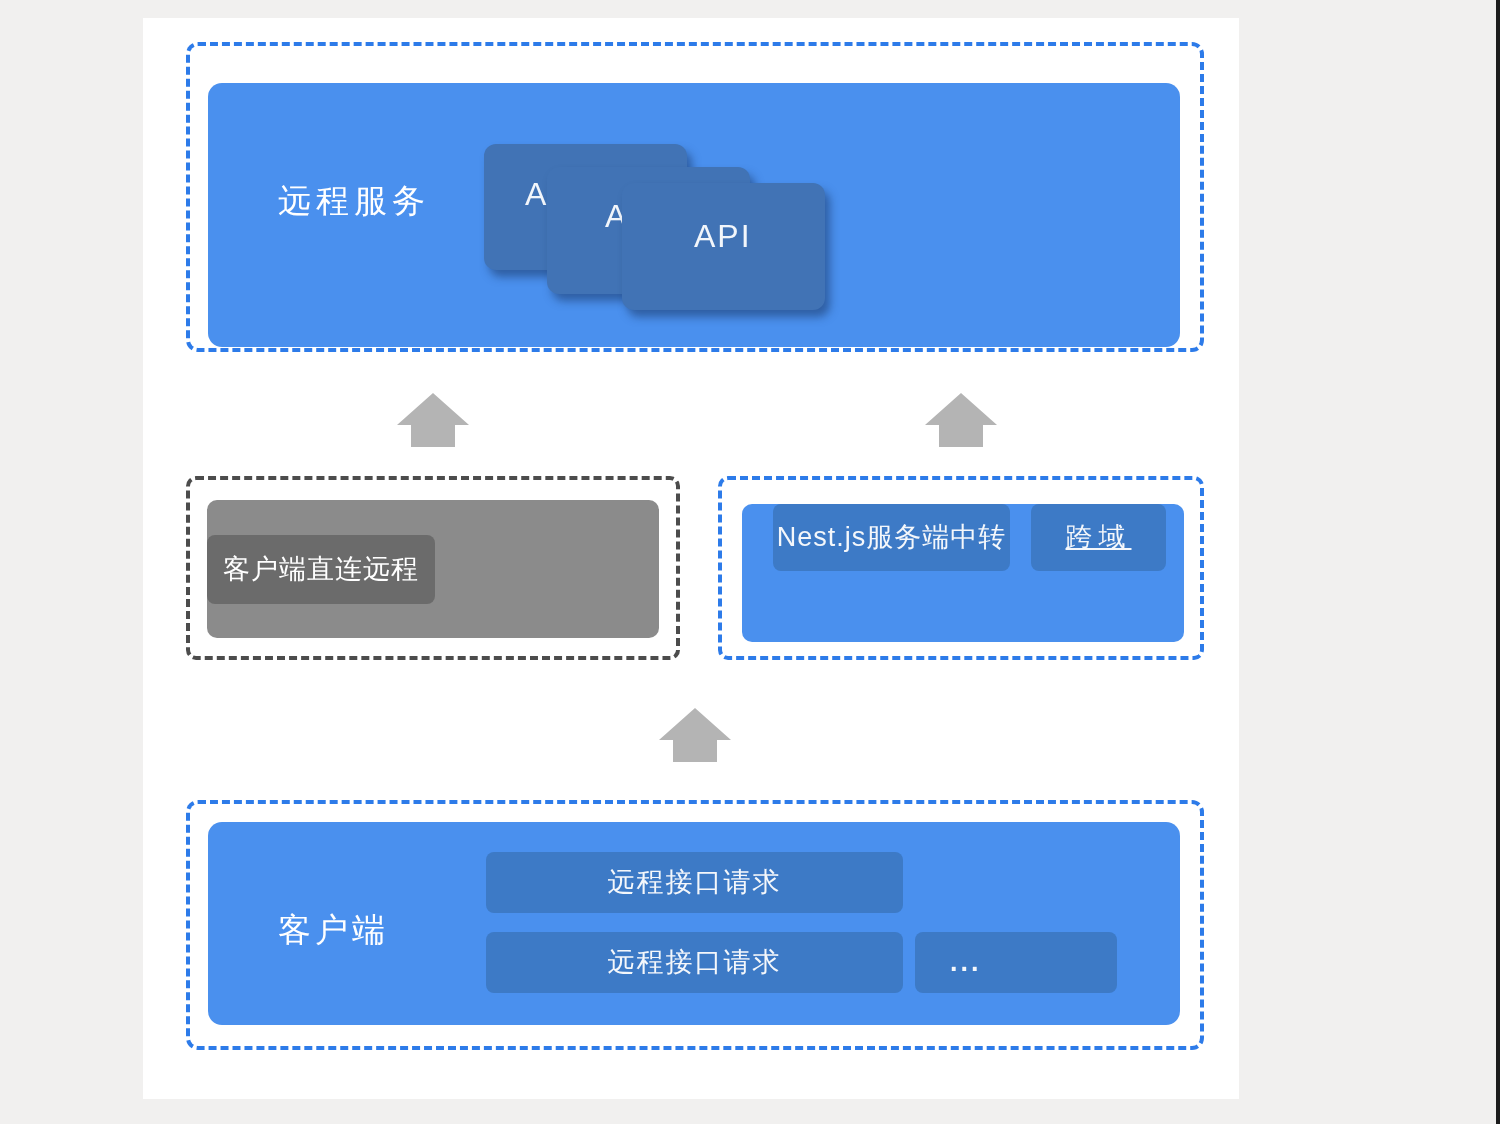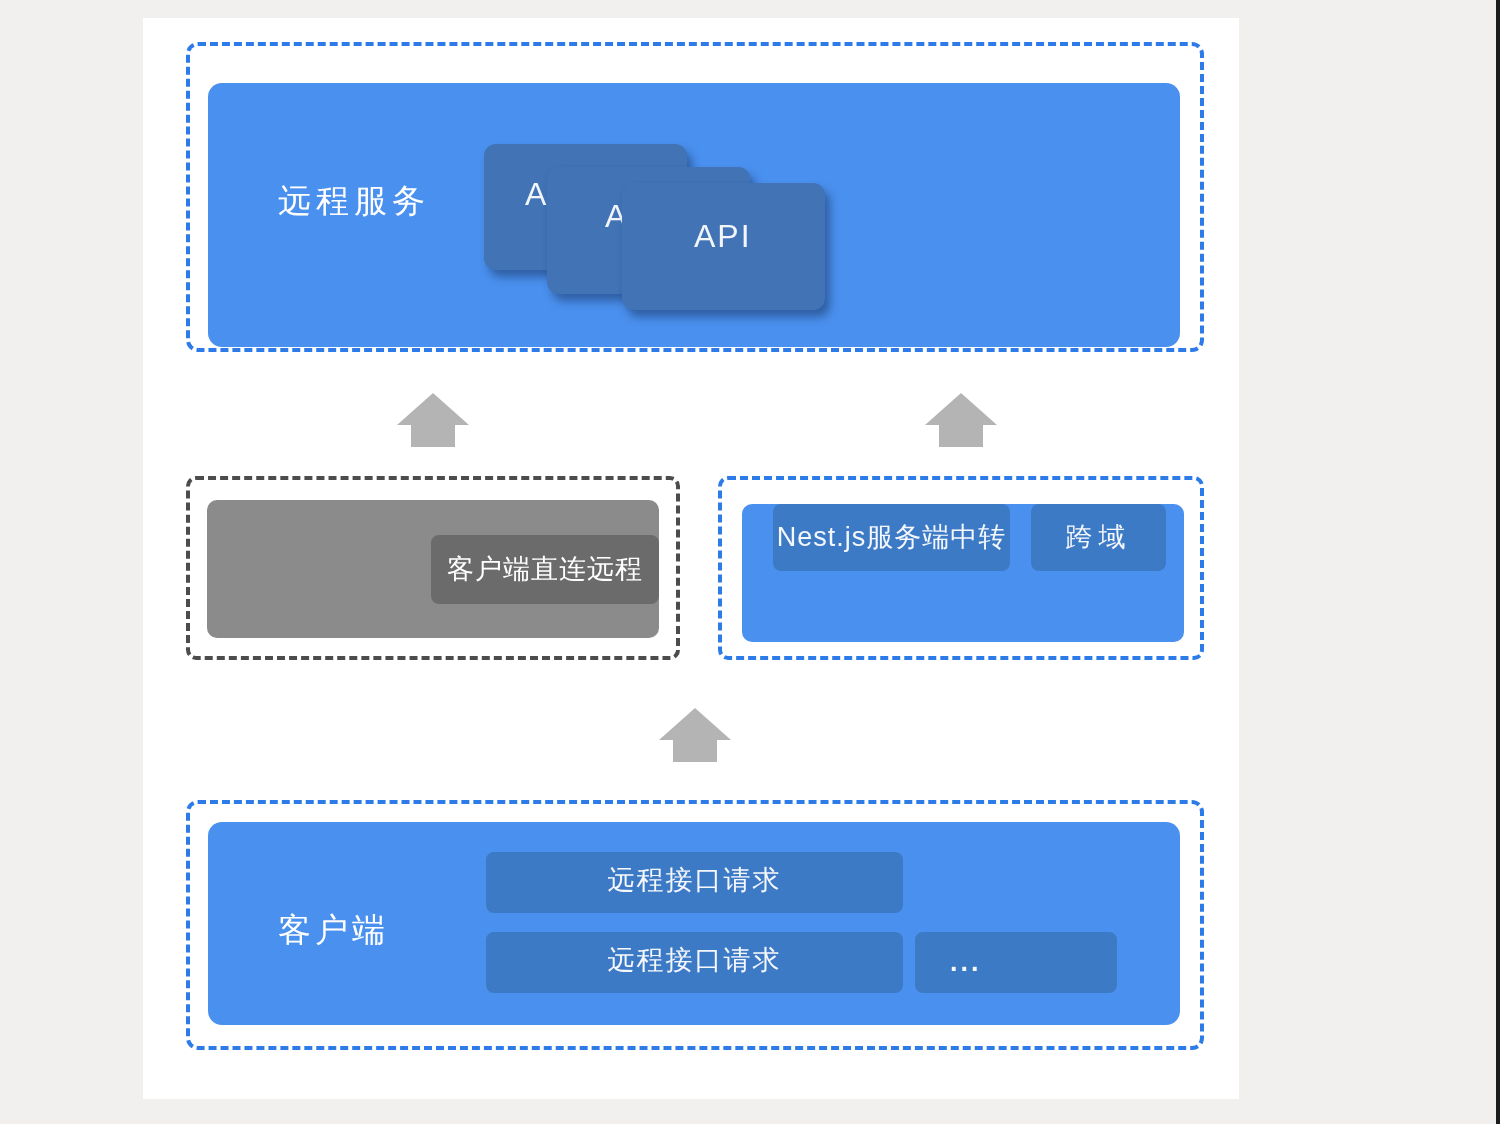--- a/index.html
+++ b/index.html
@@ -40,28 +40,28 @@
     position:absolute;color:#f2f6fb;font-size:32px;line-height:1;
     letter-spacing:2px;white-space:nowrap;
   }
 
   
   .chip{
     display:flex;align-items:center;justify-content:center;
     background:#3d7ac6;border-radius:8px;color:#f4f7fb;
     font-size:27px;line-height:1;white-space:nowrap;letter-spacing:1px;
   }
-  .chip.abs{position:absolute;font-family:Liberation Mono, monospace;}
+  .chip.abs{position:absolute;}
   .chip-gray{
     display:flex;align-items:center;justify-content:center;
     background:#6b6b6b;border-radius:8px;color:#ffffff;
     font-size:27px;letter-spacing:1px;white-space:nowrap;
   }
 
-  .center-flex{display:flex;align-items:center;justify-content:flex-end;border-radius:10px;}
+  .center-flex{display:flex;align-items:center;justify-content:flex-start;border-radius:10px;}
 
   
   .arrow-up{
     position:absolute;width:72px;height:54px;background:#b4b4b4;
     clip-path:polygon(0 32px,36px 0,72px 32px,58px 32px,58px 54px,14px 54px,14px 32px);
   }
 
   .relay-row{
     position:absolute;left:20px;top:24px;width:442px;height:138px;
     background:#4a90ee;border-radius:10px;
@@ -105,21 +105,21 @@
     <div class="chip-gray" style="width:228px;height:69px;">
       <span>客户端直连远程</span>
     </div>
   </div>
 
   <div class="dash-frame" style="left:718px;top:476px;width:486px;height:184px;border-radius:10px;">
     <div class="relay-row">
       <div class="chip" style="width:237px;height:67px;">
         <span>Nest.js服务端中转</span>
       </div>
-      <div class="chip" style="width:135px;height:67px;letter-spacing:6px;">
+      <div class="chip" style="width:135px;height:67px;letter-spacing:6px;text-decoration:underline;">
         <span>跨域</span>
       </div>
     </div>
   </div>
 
   <div class="arrow-up" style="left:659px;top:708px;"></div>
 
   <div class="dash-frame" style="left:186px;top:800px;width:1018px;height:250px;"></div>
 
   <div class="fill-blue" style="left:208px;top:822px;width:972px;height:203px;">

